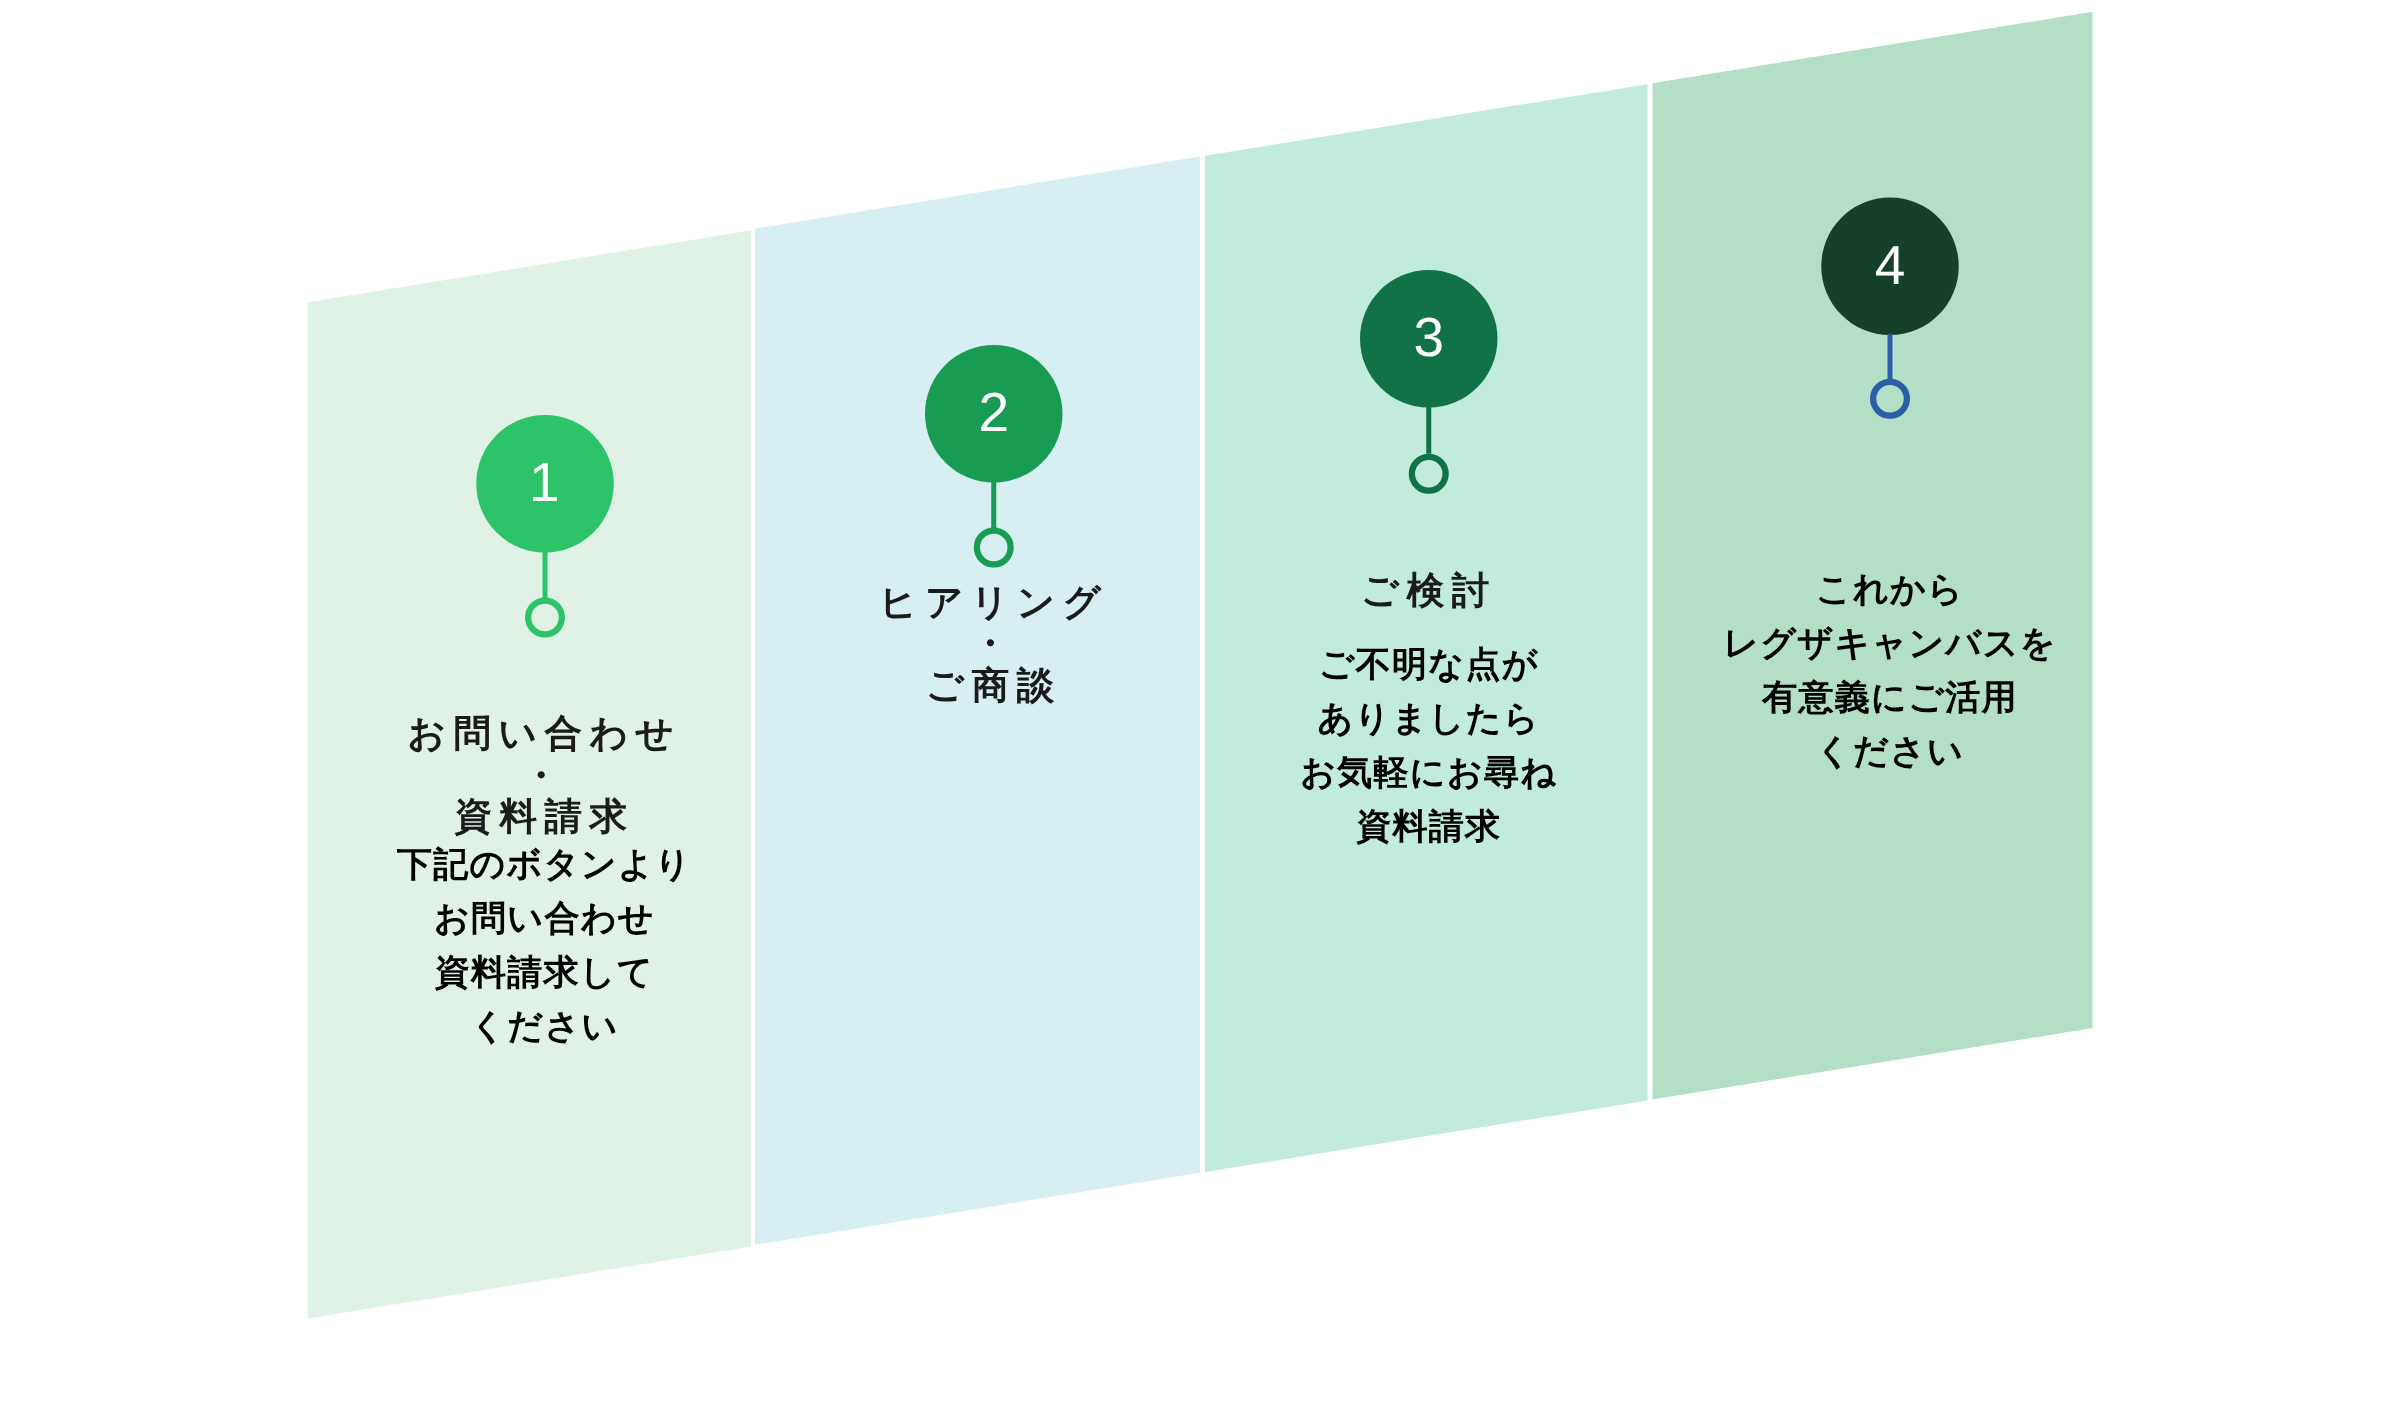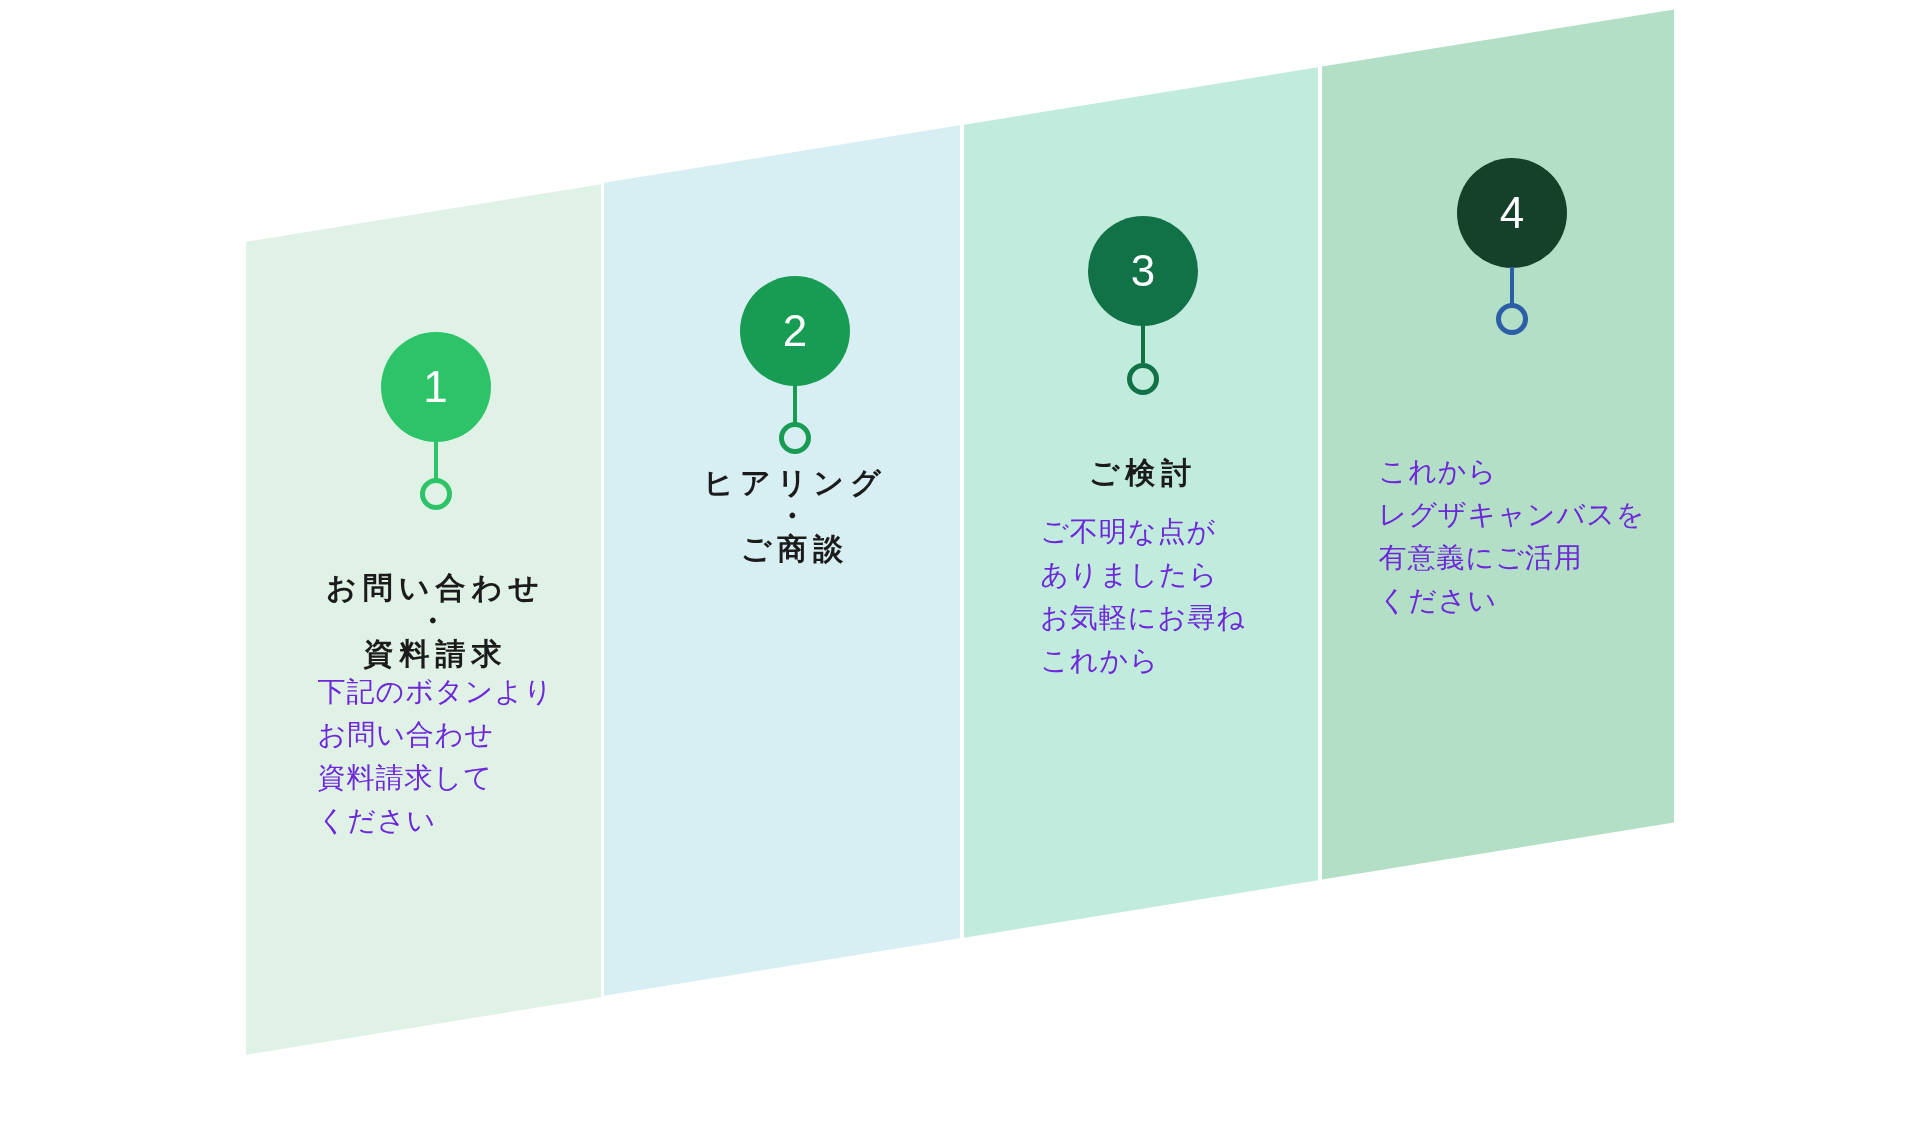--- a/index.html
+++ b/index.html
@@ -36,23 +36,23 @@
     box-sizing:border-box;background:transparent;
   }
   .title{
     width:100%;
     white-space:pre-line;text-align:center;
     font-size:30px;font-weight:700;letter-spacing:6px;
     line-height:33px;color:#1b1b1b;
   }
   .desc{
     width:max-content;max-width:420px;
-    white-space:pre-line;
-    font-size:28px;font-weight:400;letter-spacing:1px;
-    line-height:43px;color:#6d28d9;
+    white-space:pre-line;text-align:center;
+    font-size:28px;font-weight:700;letter-spacing:1px;
+    line-height:43px;color:#000000;
   }
   
   .s1 .panel-bg{left:246px;top:213px;width:355px;height:813px;}
   .s2 .panel-bg{left:604px;top:154px;width:356px;height:813px;}
   .s3 .panel-bg{left:964px;top:96px; width:354px;height:813px;}
   .s4 .panel-bg{left:1322px;top:38px;width:352px;height:813px;}
 
   .s1 .content{left:258px;width:355px;}
   .s2 .content{left:617px;width:356px;}
   .s3 .content{left:966px;width:354px;}
@@ -112,21 +112,21 @@
     <div class="content">
       <div class="circle">
         <span class="num">3</span>
       </div>
       <div class="stem"></div>
       <div class="ring"></div>
       <div class="title">ご検討</div>
       <div class="desc">ご不明な点が
 ありましたら
 お気軽にお尋ね
-これから</div>
+資料請求</div>
     </div>
   </div>
 
   <div class="step s4" style="--panel: #b2dfc5; --circle: #15402a; --connector: #2b5ea7; --numcolor: #ffffff;">
     <div class="panel-bg"></div>
     <div class="content">
       <div class="circle">
         <span class="num">4</span>
       </div>
       <div class="stem"></div>

